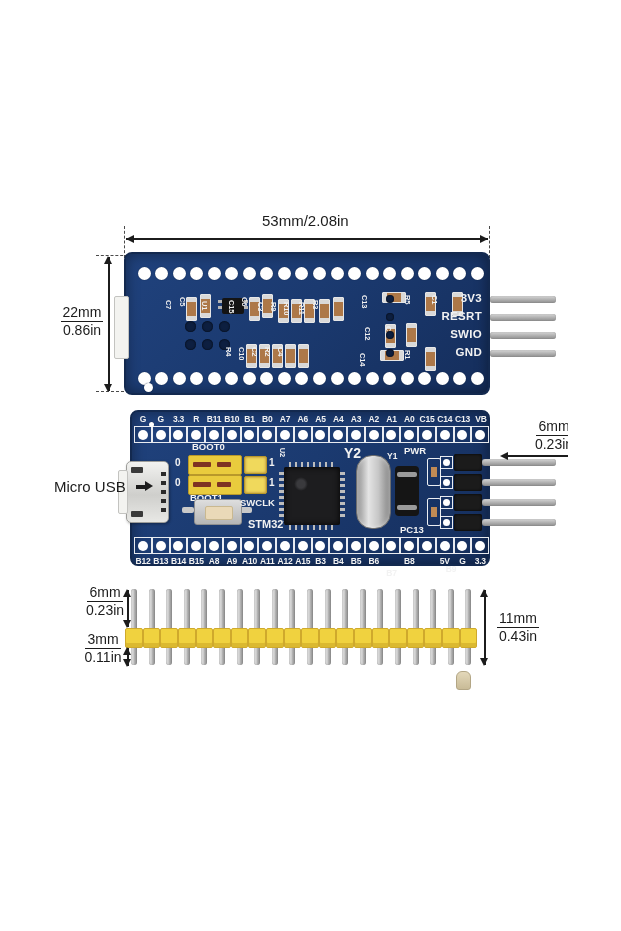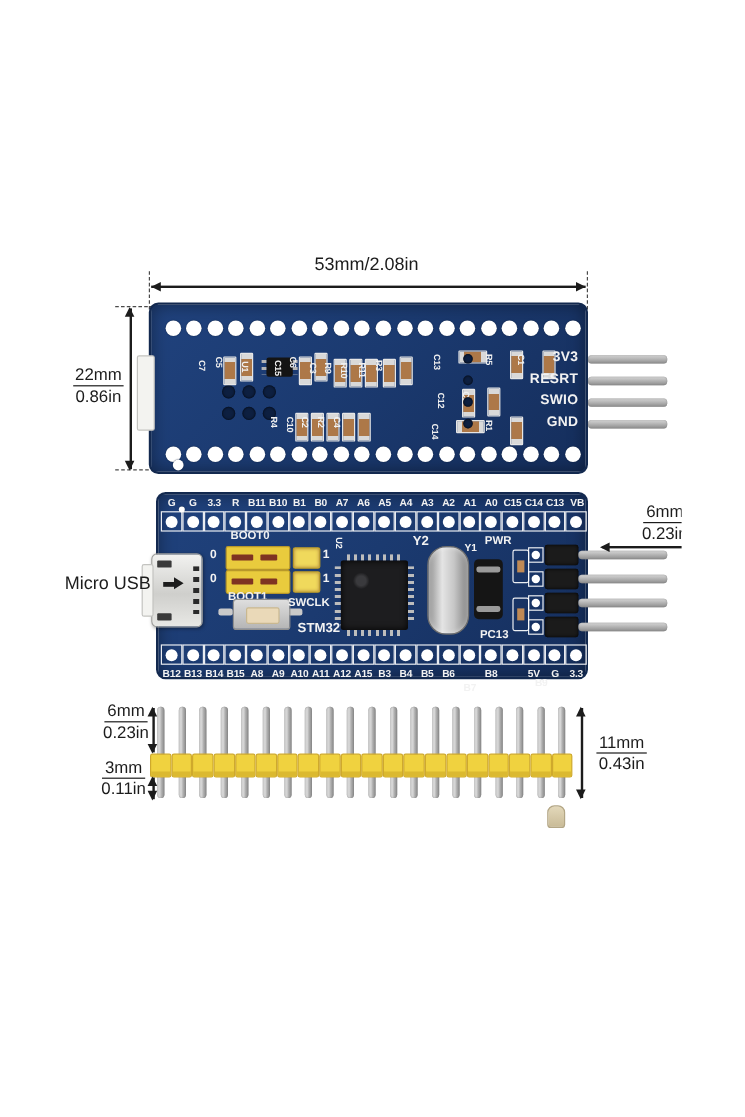--- a/index.html
+++ b/index.html
@@ -316,21 +316,21 @@
 
     <div class="silk" style="left:146px;top:36px;font-size:7.5px;transform:rotate(90deg);">U2</div>
     <div class="chip" style="left:152px;top:55px;width:56px;height:58px;">
       <div class="chip-pins t" style="top:-5px;"></div>
       <div class="chip-pins b" style="bottom:-5px;"></div>
       <div class="chip-pins l" style="left:-5px;"></div>
       <div class="chip-pins r" style="right:-5px;"></div>
       <div class="mark"></div>
     </div>
 
-    <div class="silk" style="left:212px;top:33px;font-size:11px;">Y2</div>
+    <div class="silk" style="left:212px;top:33px;font-size:14px;">Y2</div>
     <div class="crystal" style="left:224px;top:43px;width:33px;height:72px;"></div>
     <div class="silk" style="left:255px;top:39px;font-size:8.5px;">Y1</div>
     <div class="xtal-sm" style="left:263px;top:54px;width:24px;height:50px;">
       <div class="band" style="top:6px;"></div>
       <div class="band" style="bottom:6px;"></div>
     </div>
 
     <div class="silk" style="left:272px;top:33px;font-size:9.5px;">PWR</div>
     <div class="led-box" style="left:295px;top:46px;width:14px;height:28px;">
         <i></i>

